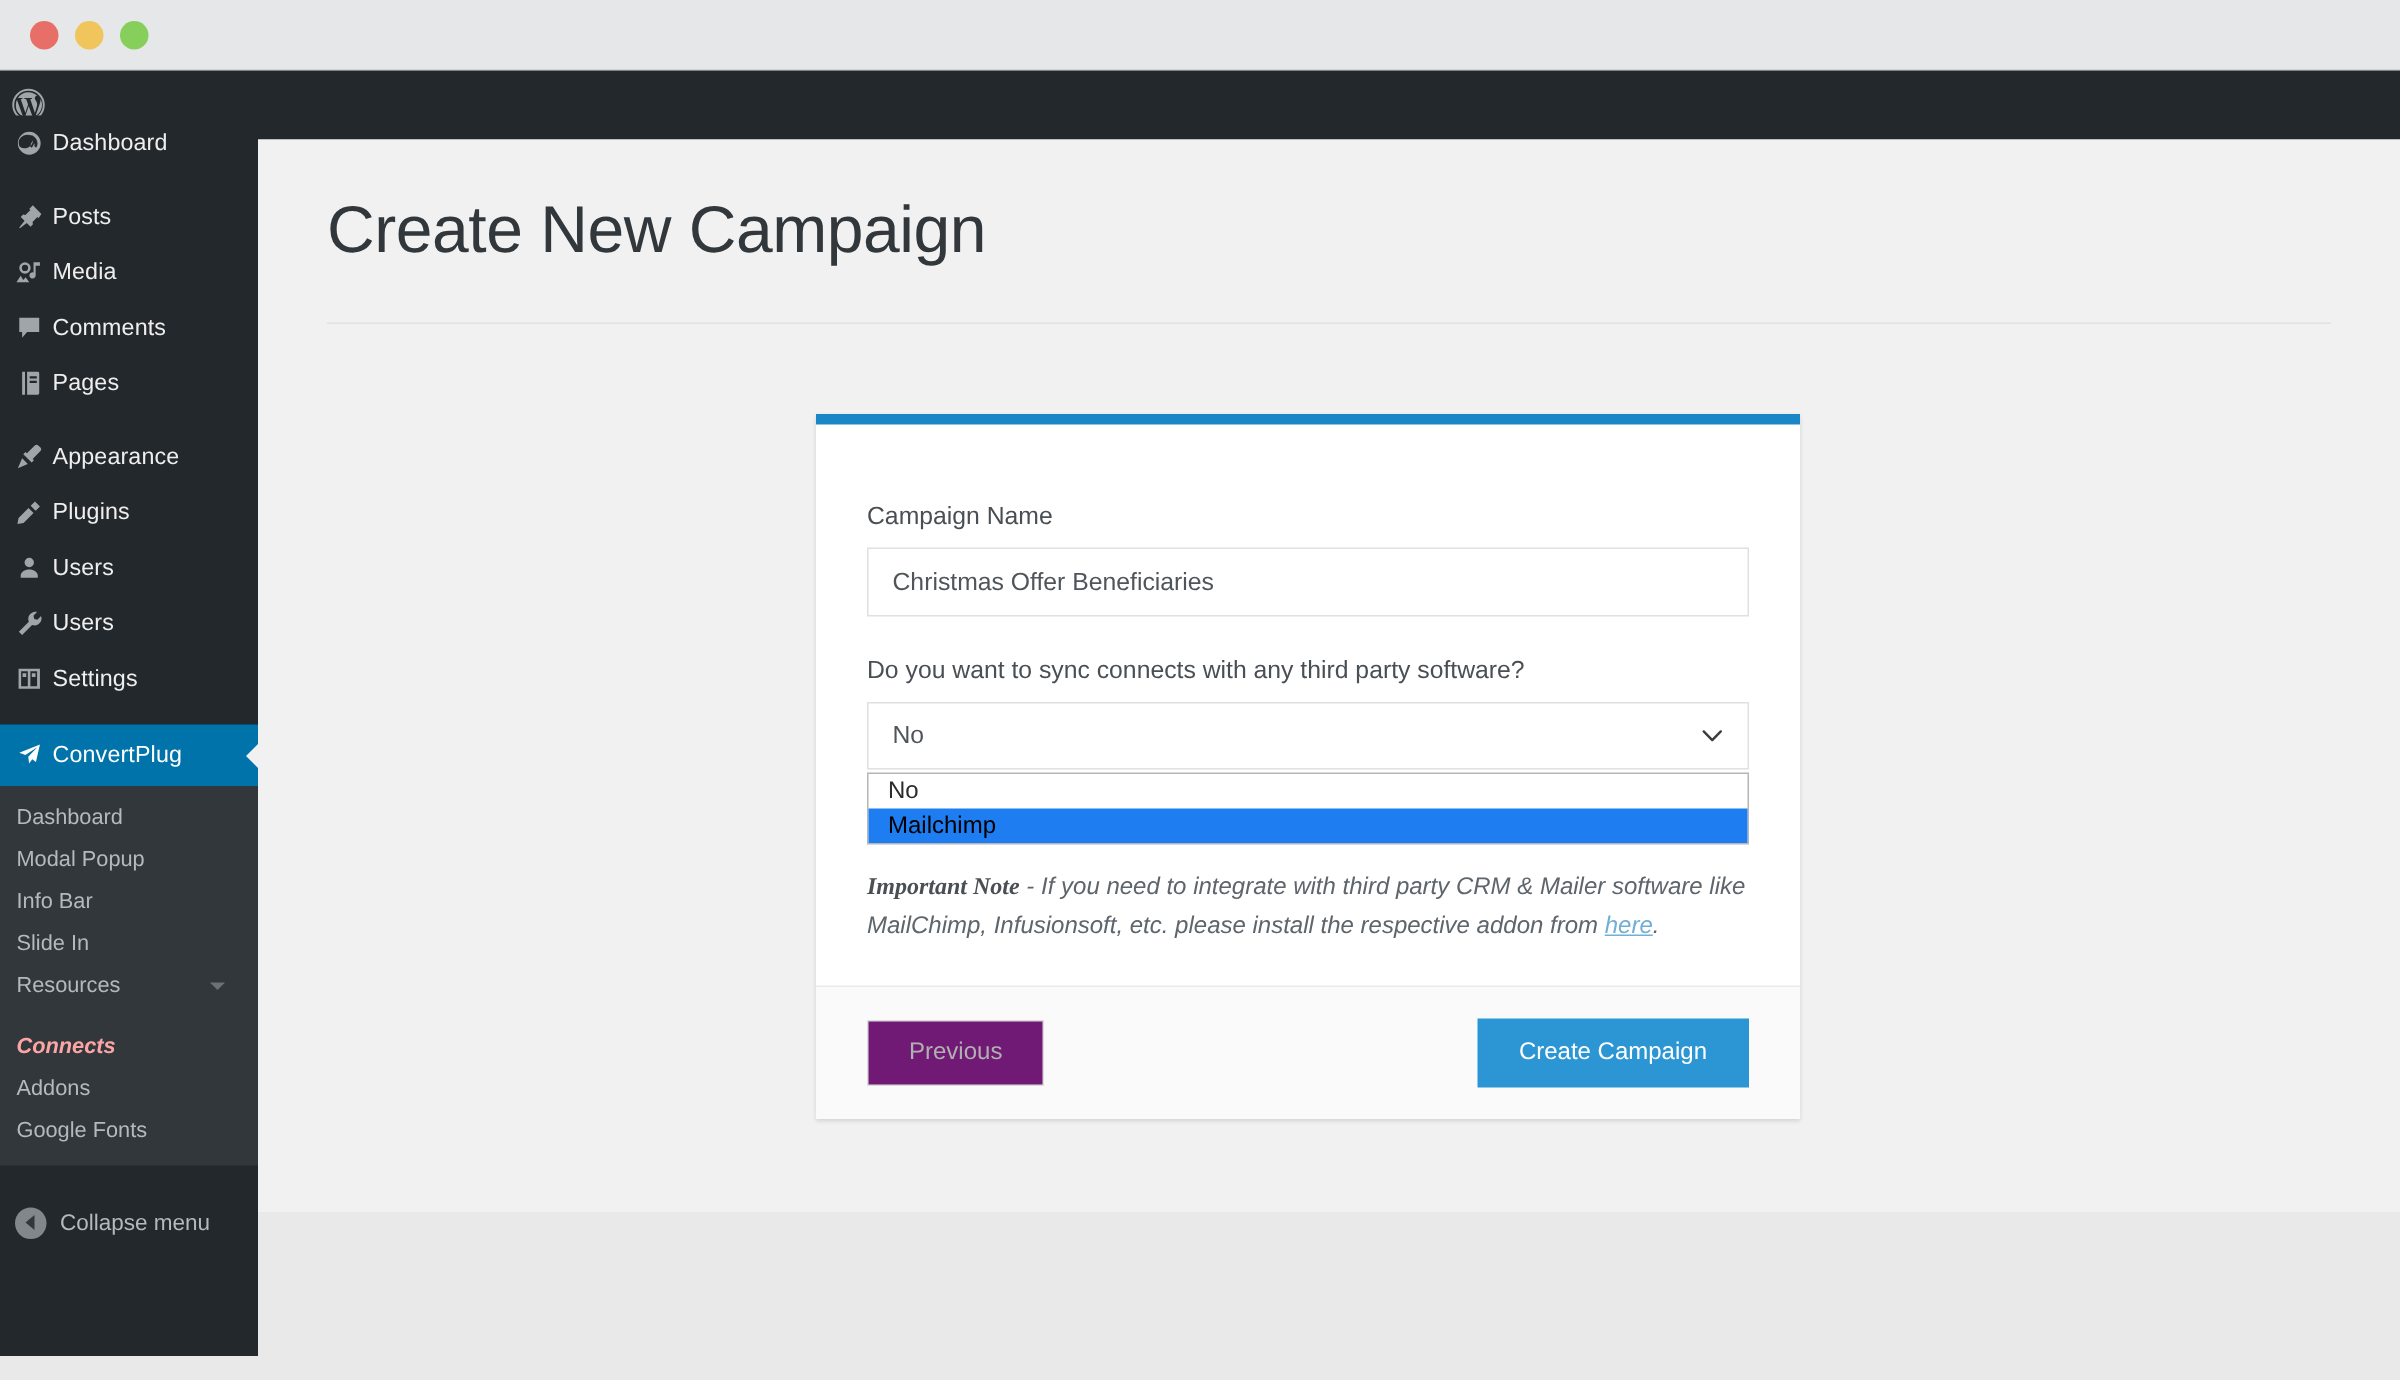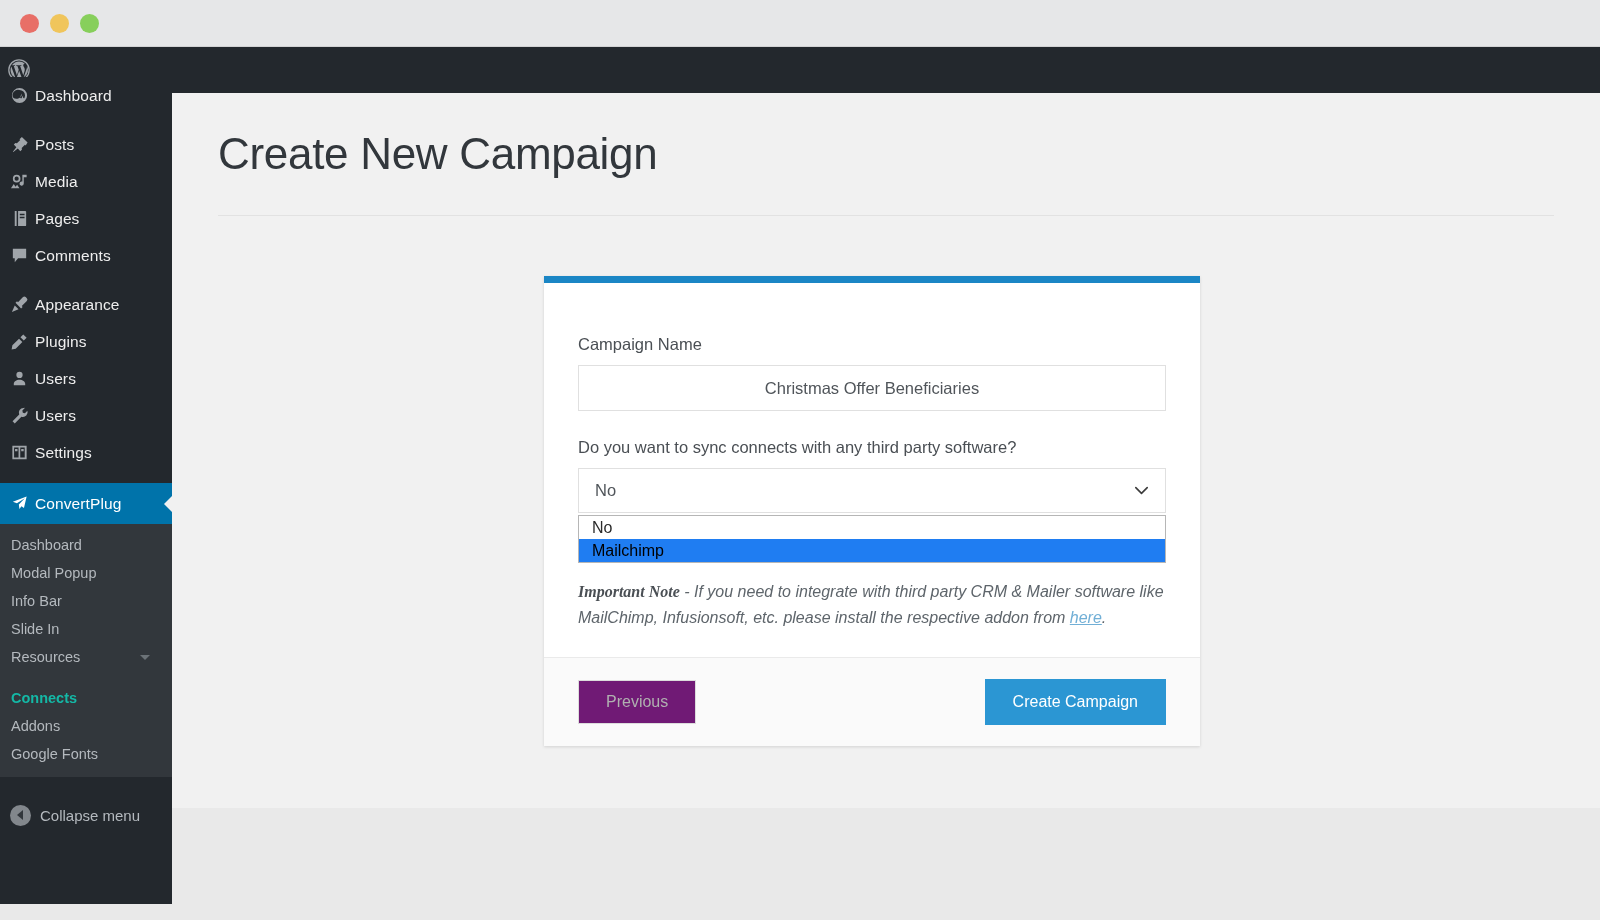--- a/index.html
+++ b/index.html
@@ -85,21 +85,21 @@
     background: #32373c;
     padding: 7px 0 9px 0;
   }
   .submenu-item {
     display: block;
     padding: 6px 0 6px 11px;
     font-size: 14.5px;
     color: #b4b9be;
     position: relative;
   }
-  .submenu-item.current { color: #14b8a6; font-weight: bold; }
+  .submenu-item.current { color: #fca5a5; font-weight: bold; font-style: italic; }
   .submenu-caret {
     position: absolute; right: 22px; top: 12px;
     width: 0; height: 0;
     border-left: 5px solid transparent;
     border-right: 5px solid transparent;
     border-top: 5px solid #6b7277;
   }
   .submenu-gap { height: 13px; }
 
   #collapse-menu {
@@ -160,21 +160,21 @@
   }
   #campaign-name-input {
     width: 100%; height: 46px;
     border: 1px solid #e0e0e0;
     padding: 0 16px;
     font-size: 16.5px;
     font-family: "Liberation Sans", sans-serif;
     color: #50555a;
     background: #fff;
     outline: none;
-    display: flex; align-items: center; justify-content: center;
+    display: flex; align-items: center;
   }
   .field-gap { height: 27px; }
 
   
   #sync-select-wrap { position: relative; }
   #sync-select-display {
     width: 100%; height: 45px;
     border: 1px solid #e0e0e0;
     background: #fff;
     display: flex; align-items: center;
@@ -287,33 +287,33 @@
       <svg viewBox="0 0 20 20">
           <path d="M7 3a4 4 0 1 0 0 8 4 4 0 0 0 0-8zm0 1.8a2.2 2.2 0 1 1 0 4.4 2.2 2.2 0 0 1 0-4.4zM13 3v7.1a2.2 2.2 0 1 0 1.5 2.1V5.5h3V3h-4.5zM4 12.5 1 17h9l-2.5-3.5-1.7 2L4 12.5z"></path>
         </svg>
     </span>
     <span class="mi-label">Media</span>
   </div>
 
   <div class="menu-item">
     <span class="mi-icon">
       <svg viewBox="0 0 20 20">
+          <path d="M3 3h14v10H8.5L5 17v-4H3V3z"></path>
+        </svg>
+    </span>
+    <span class="mi-label">Comments</span>
+  </div>
+
+  <div class="menu-item">
+    <span class="mi-icon">
+      <svg viewBox="0 0 20 20">
           <path d="M5 2h2v16H5zM8.5 2H16a1 1 0 0 1 1 1v14a1 1 0 0 1-1 1H8.5V2zm1.8 3v1.6h5V5h-5zm0 3.2v1.6h5V8.2h-5z"></path>
         </svg>
     </span>
     <span class="mi-label">Pages</span>
-  </div>
-
-  <div class="menu-item">
-    <span class="mi-icon">
-      <svg viewBox="0 0 20 20">
-          <path d="M3 3h14v10H8.5L5 17v-4H3V3z"></path>
-        </svg>
-    </span>
-    <span class="mi-label">Comments</span>
   </div>
 
   <div class="menu-sep"></div>
 
   <div class="menu-item">
     <span class="mi-icon">
       <svg viewBox="0 0 20 20">
           <path d="M16.5 2.2a2 2 0 0 0-2.8 0L8.4 7.5l-1-.9-1.6 1.6 5.9 5.9 1.6-1.6-.9-1 5.3-5.3a2 2 0 0 0 0-2.8l-1.2-1.2zM5 11 2 18l7-3-4-4z"></path>
         </svg>
     </span>

